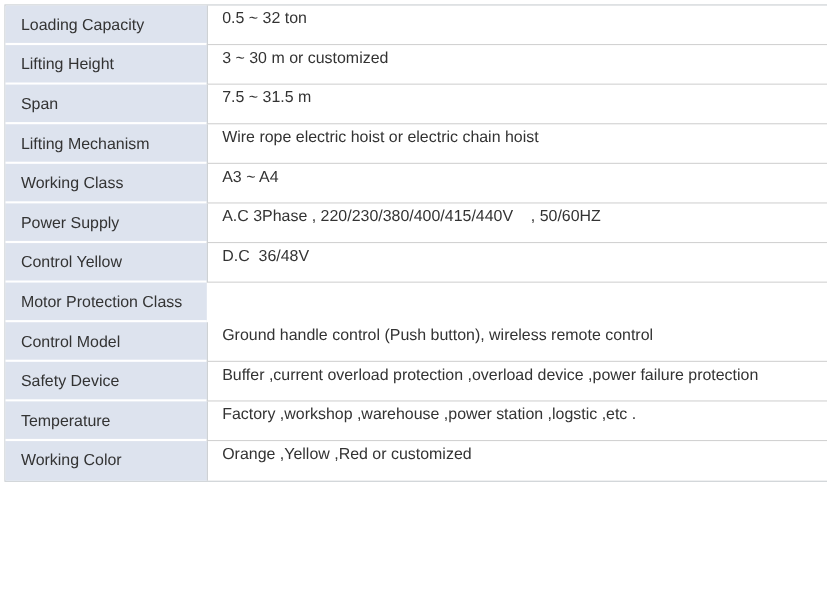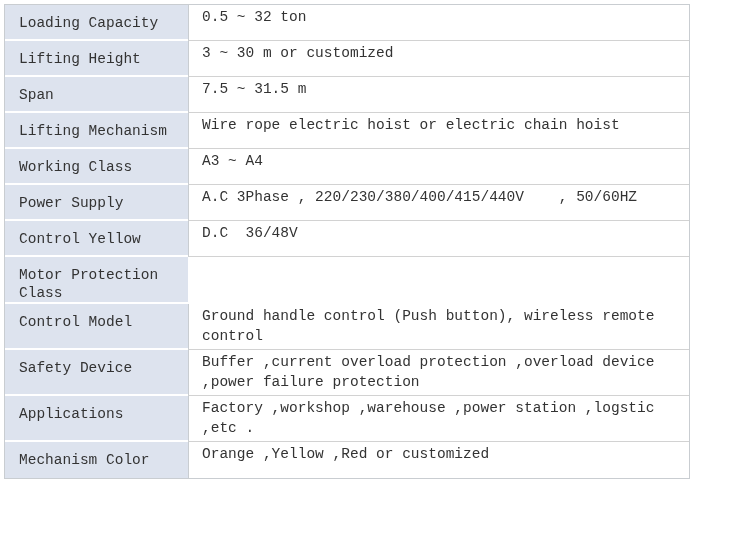--- a/index.html
+++ b/index.html
@@ -9,25 +9,24 @@
     -webkit-font-smoothing: antialiased;
   }
   .page {
     width: 752px;
     height: 557px;
     overflow: hidden;
     background: #ffffff;
   }
   .spec-table {
     margin: 4px 6px 12px 4px;
-    width: 686px;
+    width: 749px;
     box-sizing: border-box;
     border: 1px solid #c9cdd1;
     background: #ffffff;
-    font-family: Liberation Mono, monospace;
   }
   .row {
     display: flex;
     min-height: 36px;
   }
   .row.tall { min-height: 78px; }
   .label-cell {
     flex: 0 0 183px;
     box-sizing: border-box;
     background: #dde3ee;
@@ -121,27 +120,27 @@
     </div>
 
     <div class="row">
       <div class="label-cell">Safety Device</div>
       <div class="value-cell">
         <span class="value-text">Buffer ,current overload protection ,overload device ,power failure protection</span>
       </div>
     </div>
 
     <div class="row">
-      <div class="label-cell">Applications</div>
+      <div class="label-cell">Temperature</div>
       <div class="value-cell">
         <span class="value-text">Factory ,workshop ,warehouse ,power station ,logstic ,etc .</span>
       </div>
     </div>
 
     <div class="row">
-      <div class="label-cell">Mechanism Color</div>
+      <div class="label-cell">Working Color</div>
       <div class="value-cell">
         <span class="value-text">Orange ,Yellow ,Red or customized</span>
       </div>
     </div>
 
   </div>
 </div>
 
 </body></html>

